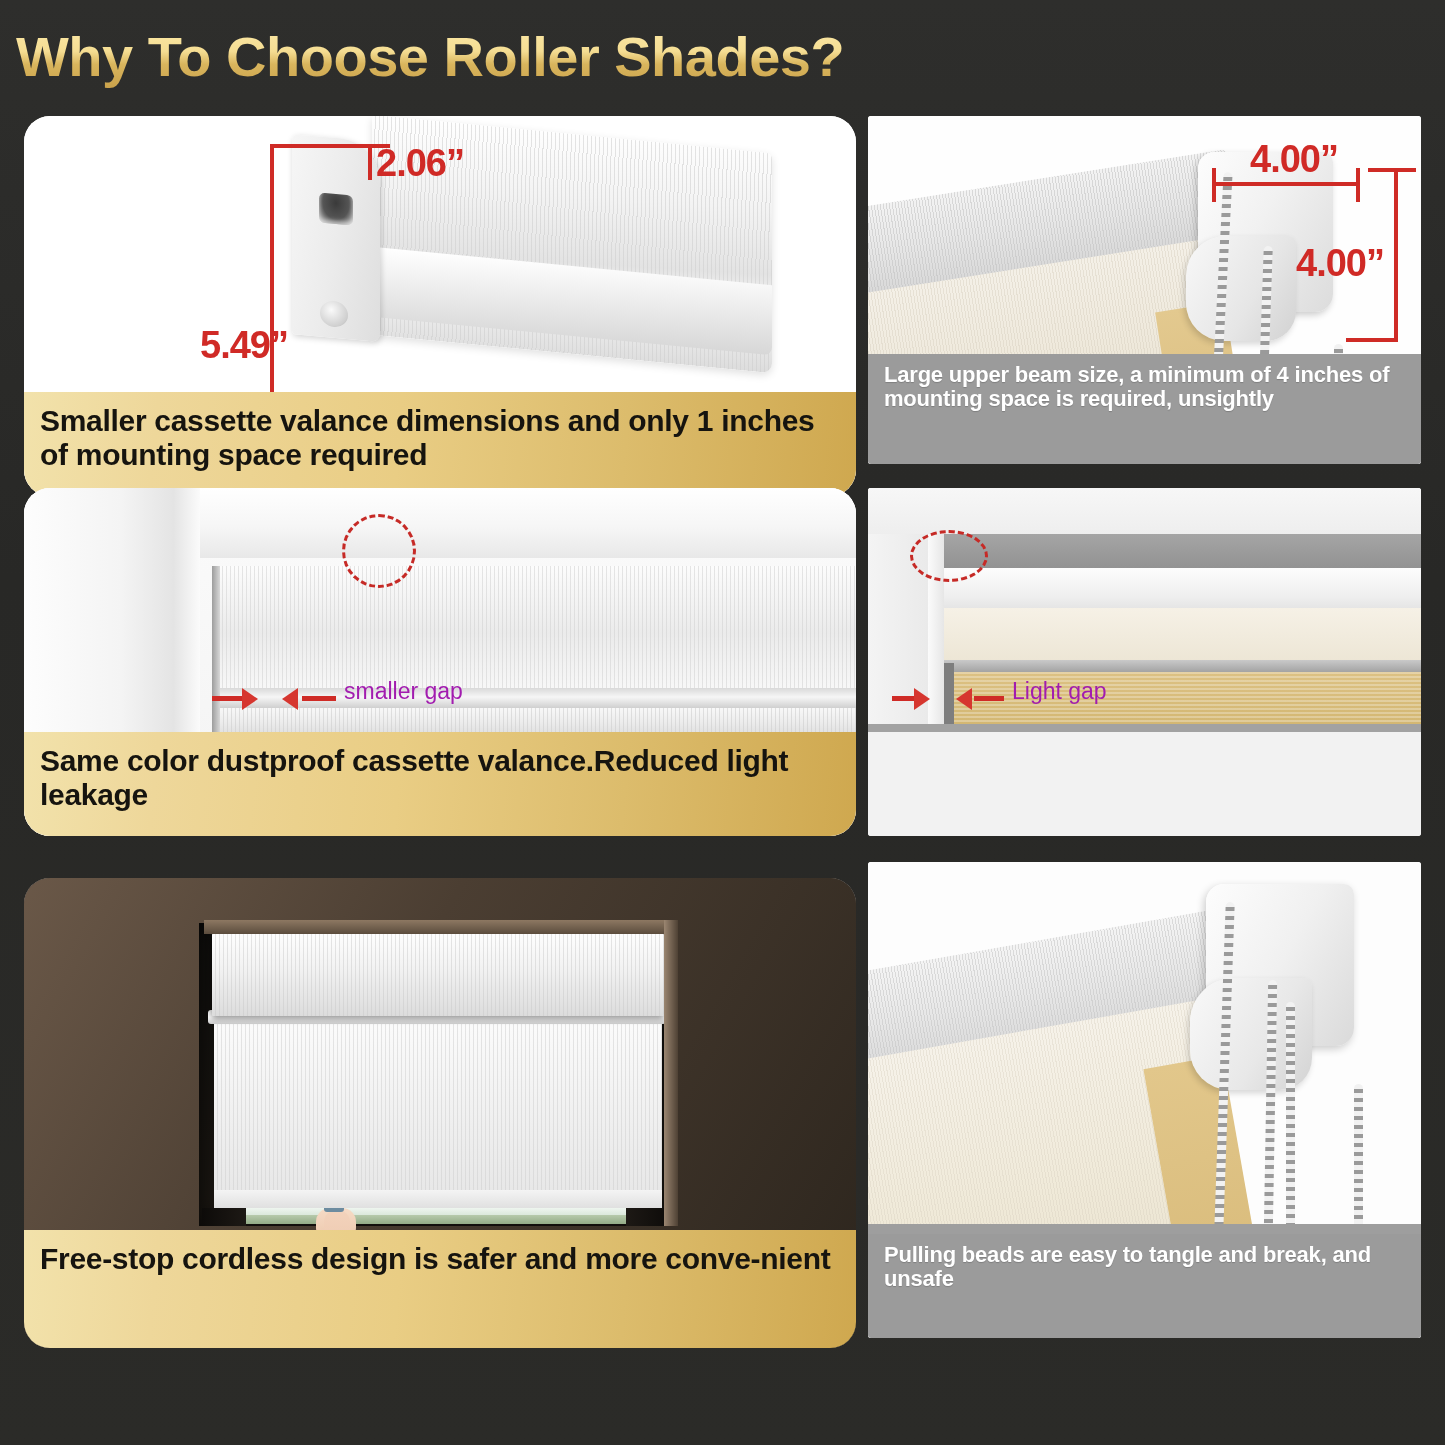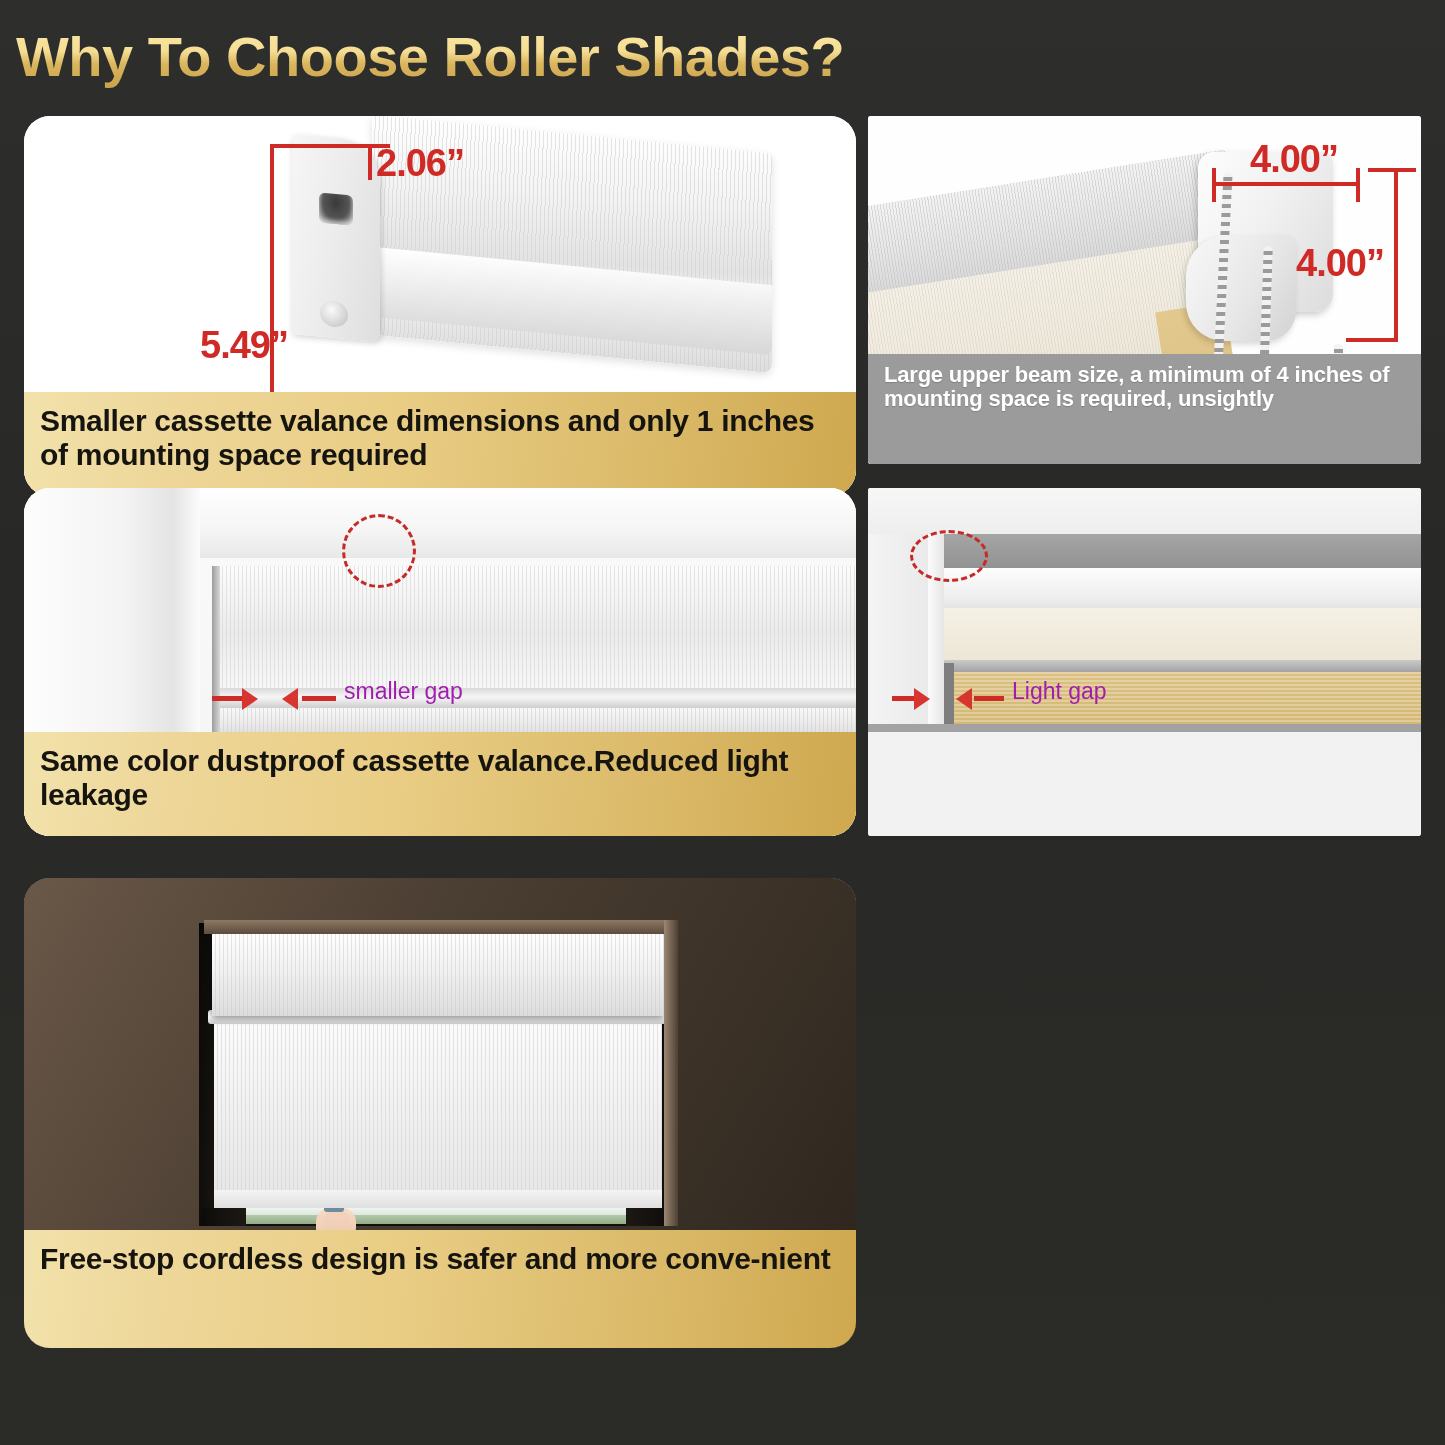--- a/index.html
+++ b/index.html
@@ -361,14 +361,30 @@
       <div class="p5-fab"></div>
       <div class="p5-hem"></div>
       <div class="p5-lip"></div>
       <div class="p5-cass"></div>
       <div class="p5-top"></div>
       <div class="p5-jambR"></div>
     </div>
     <div class="cap gold">Free-stop cordless design is safer and more conve-nient</div>
   </div>
 
+  <div class="panel right r3r">
+    <div class="photo">
+      <div class="p6bg"></div>
+      <div class="p6-tube"></div>
+      <div class="p6-fab"></div>
+      <div class="p6-beige"></div>
+      <div class="p6-brk"></div>
+      <div class="p6-brk2"></div>
+      <div class="bead" style="left:352px; top:40px; height:330px; transform:rotate(2deg);"></div>
+      <div class="bead" style="left:398px; top:118px; height:252px; transform:rotate(1deg);"></div>
+      <div class="bead" style="left:418px; top:140px; height:230px;"></div>
+      <div class="bead" style="left:486px; top:222px; height:150px;"></div>
+      <div class="p6-base"></div>
+    </div>
+    <div class="cap gray">Pulling beads are easy to tangle and break, and unsafe</div>
+  </div>
 
 </div>
 
 </body></html>

